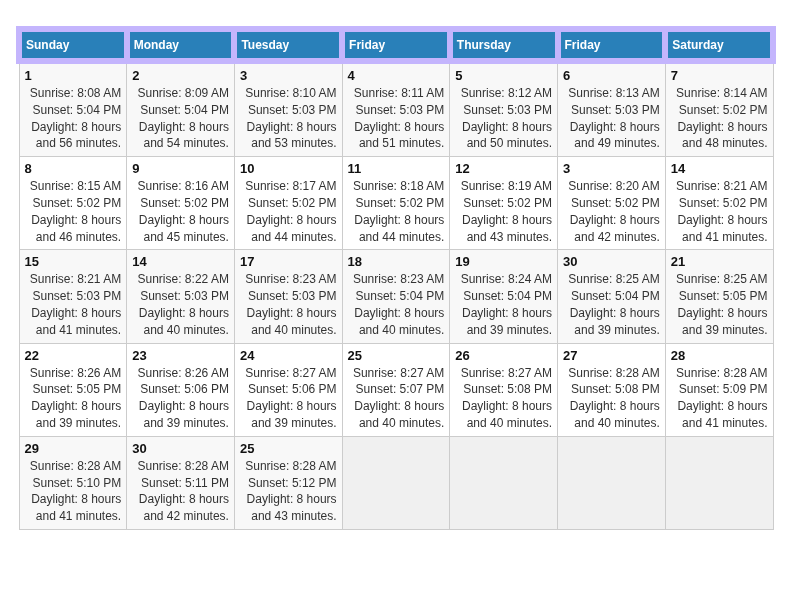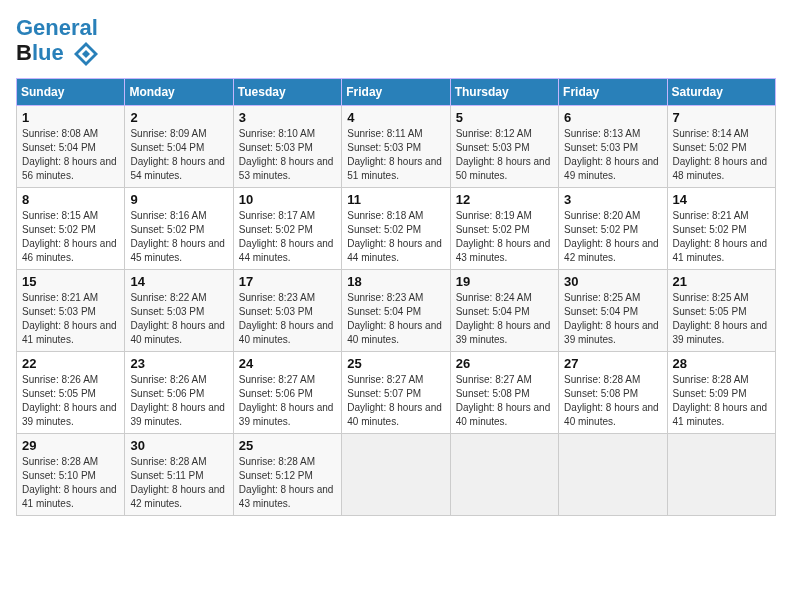--- a/index.html
+++ b/index.html
@@ -51,21 +51,21 @@
       border-collapse: collapse;
       font-size: 10.5px;
     }
     thead tr th {
       background-color: #2980b9;
       color: #fff;
       padding: 6px 4px;
       text-align: left;
       font-size: 12px;
       font-weight: bold;
-      border: 1px solid #c4b5fd;
+      border: 6px solid #c4b5fd;
     }
     tbody tr td {
       vertical-align: top;
       border: 1px solid #ccc;
       padding: 4px 5px;
       width: 14.28%;
       min-height: 80px;
       background: #fff;
     }
     tbody tr:nth-child(odd) td {
@@ -73,46 +73,32 @@
     }
     .day-num {
       font-size: 13px;
       font-weight: bold;
       display: block;
       margin-bottom: 2px;
       color: #111;
     }
     .day-info {
       color: #333;
-      font-size: 10px;
+      font-size: 12px;
       line-height: 1.4;
+      text-align: right;
     }
     .empty-cell {
       background: #f0f0f0 !important;
     }
   </style>
 </head>
 <body>
 
 <div class="header-area">
-  <div class="logo">
-    <div>
-      <div class="logo-text">
-        <span>General</span>
-      </div>
-      <div class="logo-text">
-        <span style="color:#1a1a1a">B</span><span style="color:#2980b9">lue</span>
-        <svg class="logo-icon" viewBox="0 0 28 28" style="display:inline-block;vertical-align:middle;margin-left:2px">
-          <polygon points="14,2 26,14 14,26 2,14" fill="#2980b9"></polygon>
-          <polygon points="14,6 22,14 14,22 6,14" fill="#fff"></polygon>
-          <polygon points="14,10 18,14 14,18 10,14" fill="#2980b9"></polygon>
-        </svg>
-      </div>
-    </div>
-  </div>
   <div class="title-area">
   </div>
 </div>
 
 <table>
   <thead>
     <tr id="weekday-header">
         <th>Sunday</th>
         <th>Monday</th>
         <th>Tuesday</th>

